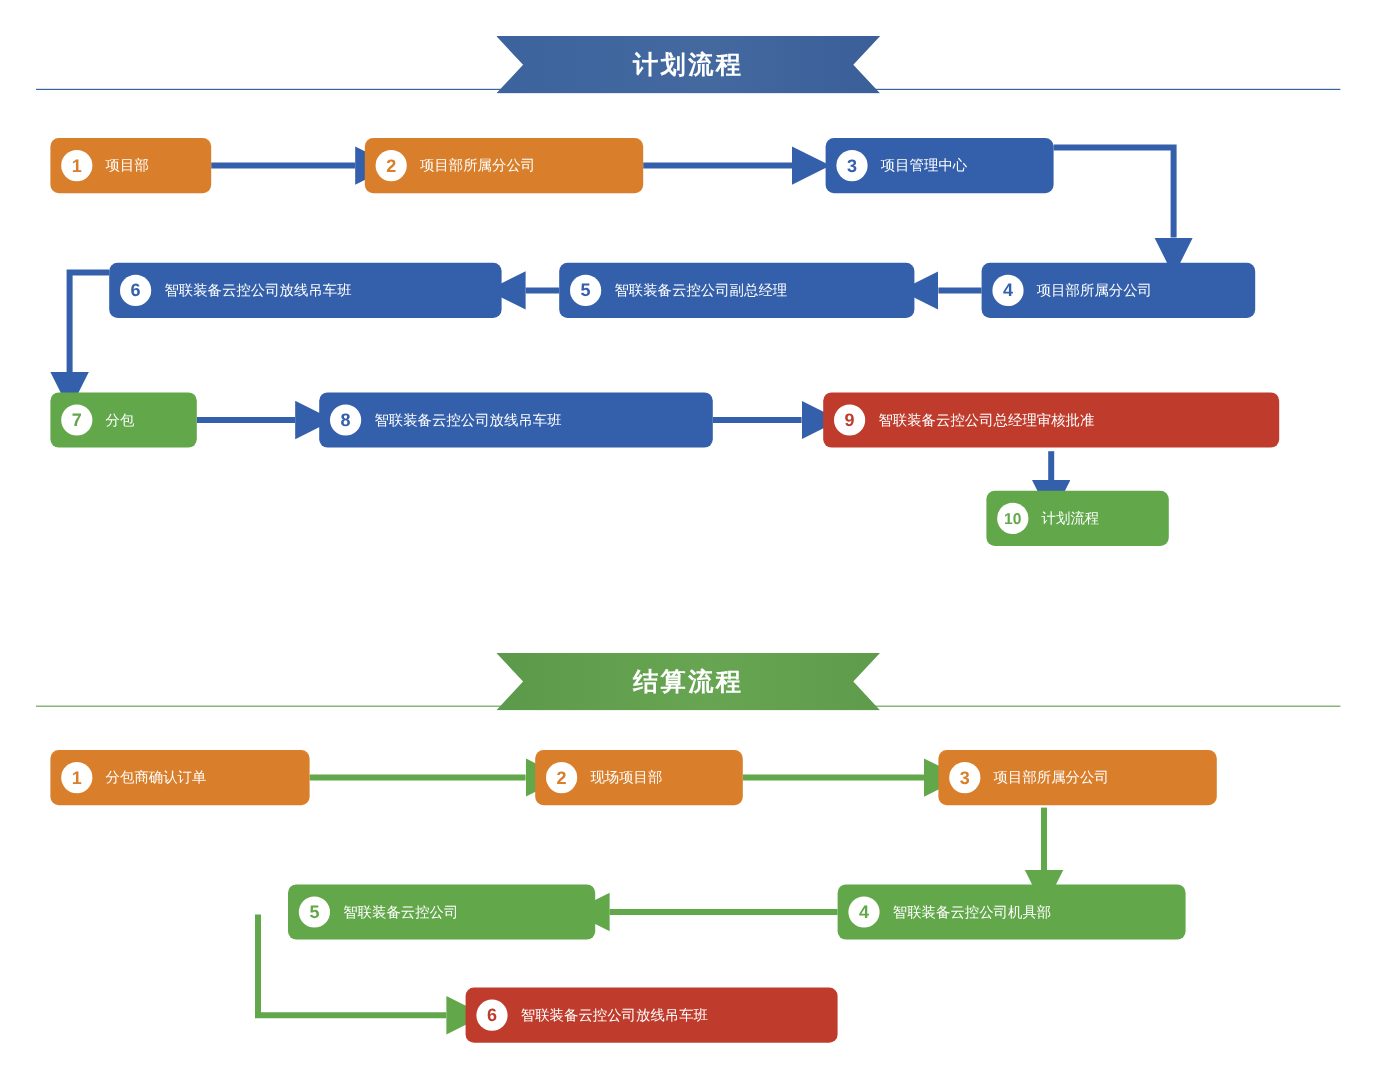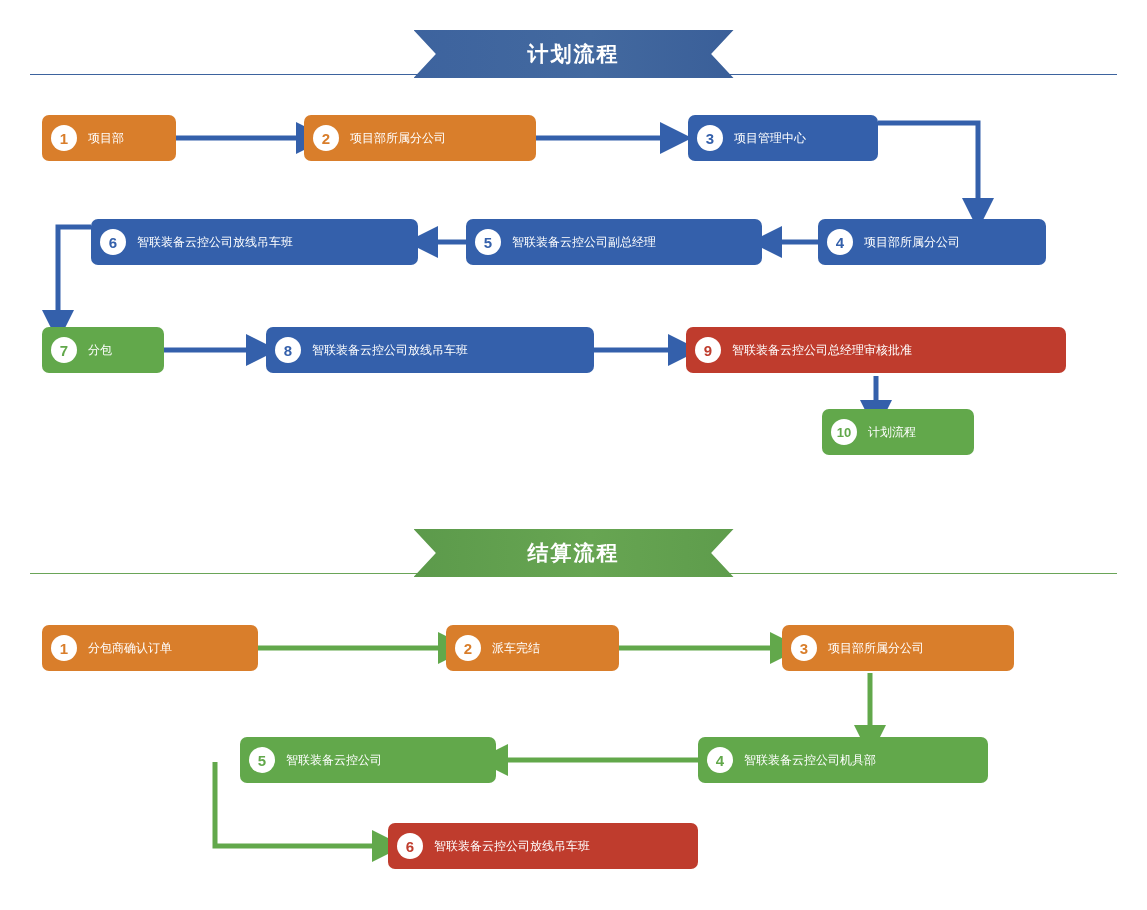--- a/index.html
+++ b/index.html
@@ -192,33 +192,33 @@
   <div class="node red" style="left:686px; top:327px; width:380px;">
     <span class="badge">9</span>
     <span class="label">智联装备云控公司总经理审核批准</span>
   </div>
 
   <div class="node green" style="left:802px; top:409px; width:152px;margin-left:20px;">
     <span class="badge wide">10</span>
     <span class="label">计划流程</span>
   </div>
 
-  <div class="banner-wrap" style="top:529px;">
+  <div class="banner-wrap" style="top:544px;">
     <div class="banner-rule settle"></div>
     <div class="banner settle">结算流程</div>
   </div>
 
   <div class="node orange" style="left:42px; top:625px; width:216px;">
     <span class="badge">1</span>
     <span class="label">分包商确认订单</span>
   </div>
 
   <div class="node orange" style="left:446px; top:625px; width:173px;">
     <span class="badge">2</span>
-    <span class="label">派车完结</span>
+    <span class="label">现场项目部</span>
   </div>
 
   <div class="node orange" style="left:782px; top:625px; width:232px;">
     <span class="badge">3</span>
     <span class="label">项目部所属分公司</span>
   </div>
 
   <div class="node green" style="left:698px; top:737px; width:290px;">
     <span class="badge">4</span>
     <span class="label">智联装备云控公司机具部</span>

